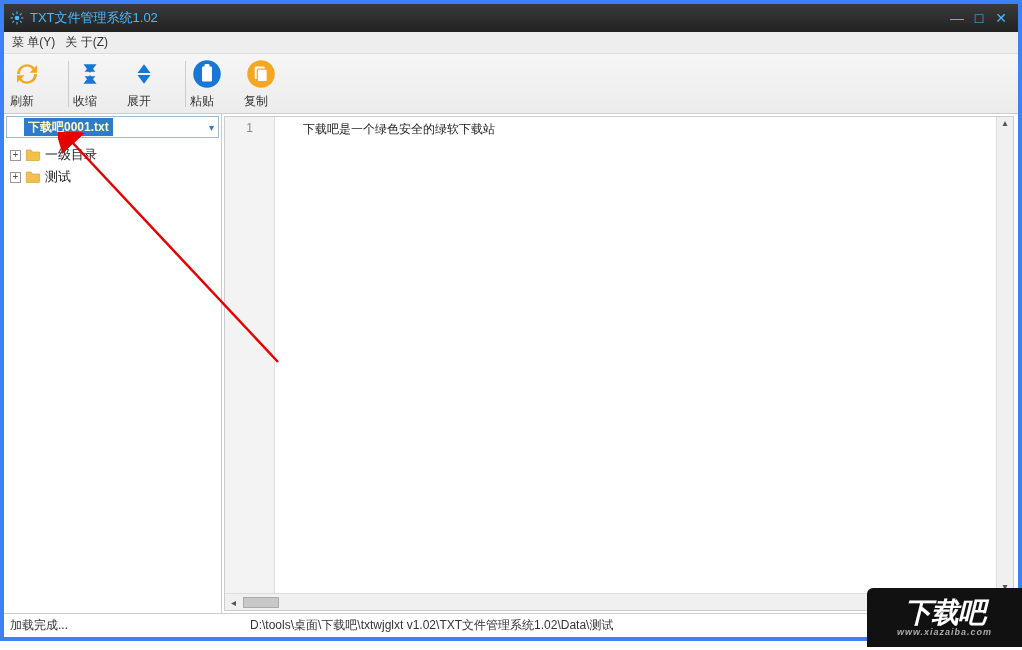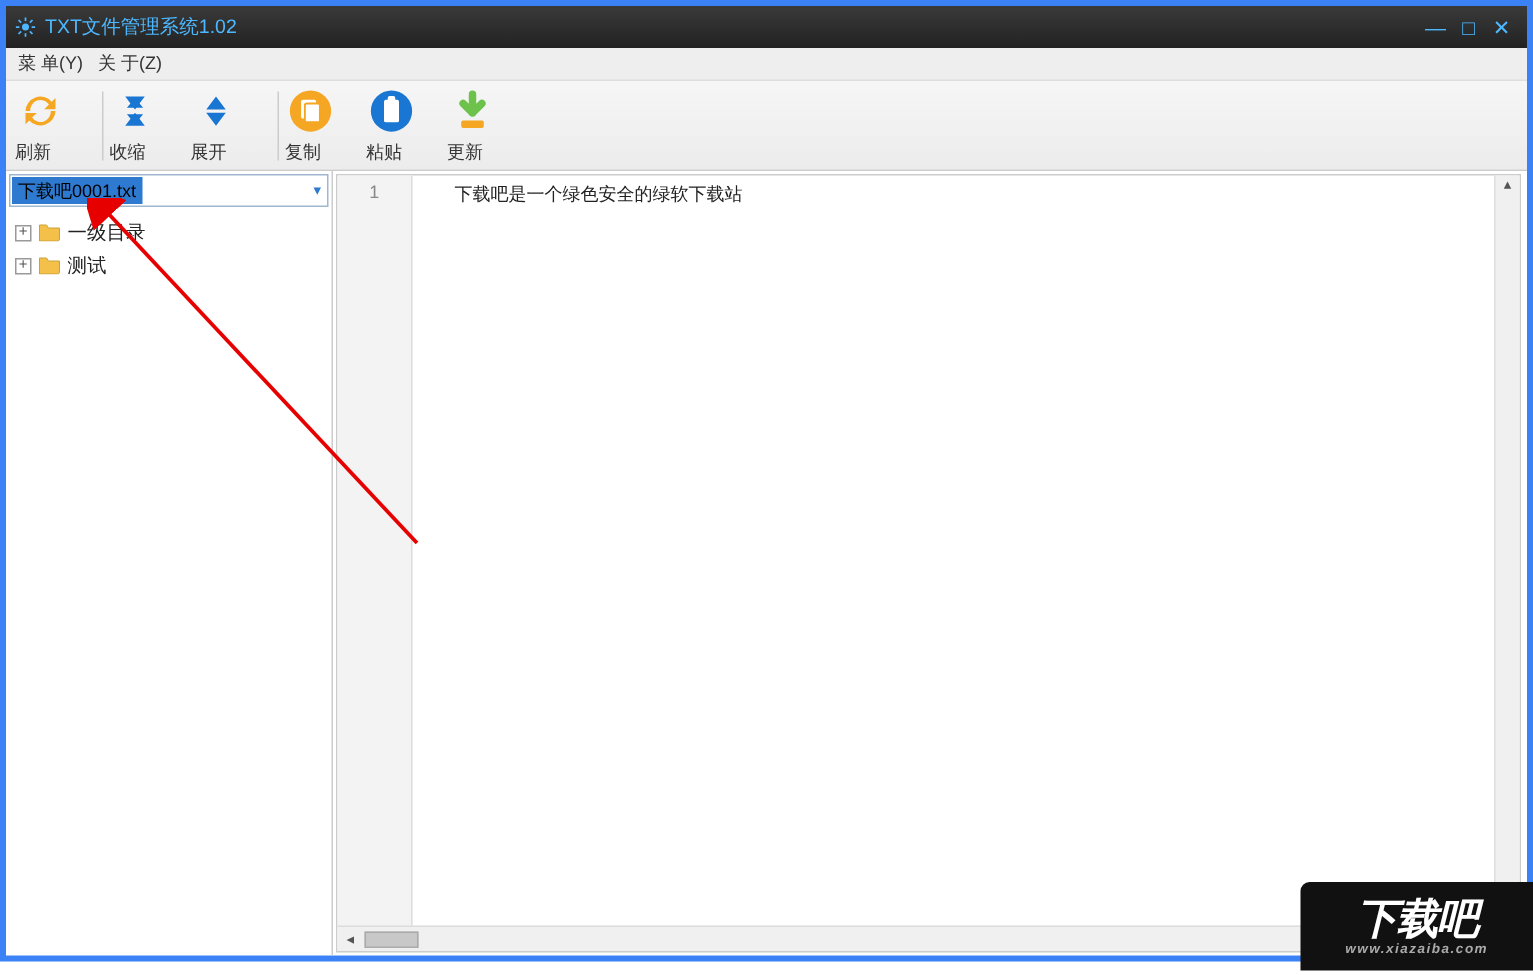--- a/index.html
+++ b/index.html
@@ -17,21 +17,21 @@
 
 .toolbar { height: 60px; background: linear-gradient(#f6f6f6,#ececec); border-bottom:1px solid #ccc; display:flex; align-items:center; padding: 2px 6px; gap:0; }
 .tbtn { width: 54px; height: 56px; display:flex; flex-direction:column; align-items:flex-start; justify-content:center; gap:2px; font-size:12px; color:#333; cursor:pointer; border-radius:3px; }
 .tico { width:34px; height:34px; display:flex; align-items:center; justify-content:center; }
 .tsep { width:1px; height:46px; background:#ccc; margin:0 4px; }
 
 .body-area { flex:1; display:flex; min-height:0; }
 
 .sidebar { width: 218px; border-right:1px solid #ccc; display:flex; flex-direction:column; }
 .combo { height:22px; margin:2px; border:1px solid #9fb8d0; display:flex; align-items:center; position:relative; background:#fff; }
-.combo-text { background:#2f7ad1; color:#000000; padding:1px 4px; font-size:12px; line-height:16px; margin:1px; }
+.combo-text { background:#2f7ad1; color:#fef9c3; padding:1px 4px; font-size:12px; line-height:16px; margin:17px;font-weight:bold; }
 .combo-arrow { position:absolute; right:4px; color:#2f7ad1; font-size:10px; }
 .tree { flex:1; padding:4px 2px; font-size:13px; color:#222; }
 .tree-item { display:flex; align-items:center; gap:4px; padding:2px 4px; cursor:pointer; }
 .expander { width:11px; height:11px; border:1px solid #999; display:inline-flex; align-items:center; justify-content:center; font-size:10px; line-height:1; color:#555; background:#fff; }
 
 .editor-wrap { flex:1; display:flex; flex-direction:column; min-width:0; }
 .editor { flex:1; display:flex; border:1px solid #ccc; margin:2px 4px 2px 2px; min-height:0; position:relative; background:#fff; }
 .gutter { width:50px; background:#f3f3f3; border-right:1px solid #ddd; text-align:center; font-size:12px; color:#888; padding-top:4px; }
 .content { flex:1; padding:4px 8px; font-size:12px; color:#222; position:relative;margin-left:20px; }
 .vscroll { position:absolute; right:0; top:0; bottom:18px; width:17px; background:#f0f0f0; border-left:1px solid #ddd; display:flex; flex-direction:column; justify-content:space-between; align-items:center; font-size:10px; color:#555; }
@@ -106,45 +106,36 @@
         <svg width="26" height="26" viewBox="0 0 24 24">
             <path d="M12 3l6 8H6z M12 21l-6-8h12z" fill="#1976d2"></path>
           </svg>
       </span>
       <span>展开</span>
     </div>
     <div class="tsep"></div>
     <div class="tbtn">
       <span class="tico">
         <svg width="30" height="30" viewBox="0 0 24 24">
+            <circle cx="12" cy="12" r="11" fill="#1976d2"></circle>
+            <rect x="8" y="6" width="8" height="12" rx="1" fill="#fff"></rect>
+            <rect x="10" y="4" width="4" height="3" rx="1" fill="#fff"></rect>
+          </svg>
+      </span>
+      <span>粘贴</span>
+    </div>
+    <div class="tbtn">
+      <span class="tico">
+        <svg width="30" height="30" viewBox="0 0 24 24">
             <circle cx="12" cy="12" r="11" fill="#f5a623"></circle>
             <rect x="7" y="6" width="8" height="10" rx="1" fill="#fff"></rect>
             <rect x="9" y="8" width="8" height="10" rx="1" fill="#fff" stroke="#f5a623"></rect>
           </svg>
       </span>
       <span>复制</span>
-    </div>
-    <div class="tbtn">
-      <span class="tico">
-        <svg width="30" height="30" viewBox="0 0 24 24">
-            <circle cx="12" cy="12" r="11" fill="#1976d2"></circle>
-            <rect x="8" y="6" width="8" height="12" rx="1" fill="#fff"></rect>
-            <rect x="10" y="4" width="4" height="3" rx="1" fill="#fff"></rect>
-          </svg>
-      </span>
-      <span>粘贴</span>
-    </div>
-    <div class="tbtn">
-      <span class="tico">
-        <svg width="30" height="30" viewBox="0 0 24 24">
-            <path d="M12 3v10M12 13l-5-5M12 13l5-5" stroke="#6cc24a" stroke-width="4" fill="none" stroke-linecap="round"></path>
-            <rect x="6" y="17" width="12" height="4" rx="1" fill="#f5a623"></rect>
-          </svg>
-      </span>
-      <span>更新</span>
     </div>
   </div>
 
   <div class="body-area">
 
     <div class="sidebar">
       <div class="combo">
         <span class="combo-text">下载吧0001.txt</span>
         <span class="combo-arrow">▾</span>
       </div>
@@ -183,20 +174,24 @@
           <span>▾</span>
         </div>
         <div class="hscroll">
           <span class="arrow">◂</span>
           <span class="thumb"></span>
         </div>
       </div>
     </div>
   </div>
 
+  <div class="statusbar">
+    <div class="status-left">加载完成...</div>
+    <div class="status-path">D:\tools\桌面\下载吧\txtwjglxt v1.02\TXT文件管理系统1.02\Data\测试</div>
+  </div>
 
 </div>
 
 <svg class="red-arrow" width="240" height="250">
   <defs>
       <marker id="ah" markerWidth="12" markerHeight="12" refX="2" refY="6" orient="auto">
         <path d="M0 0L12 6L0 12z" fill="#e60000"></path>
       </marker>
     </defs>
   <line x1="220" y1="230" x2="12" y2="8" stroke="#e60000" stroke-width="2.5" marker-end="url(#ah)"></line>

